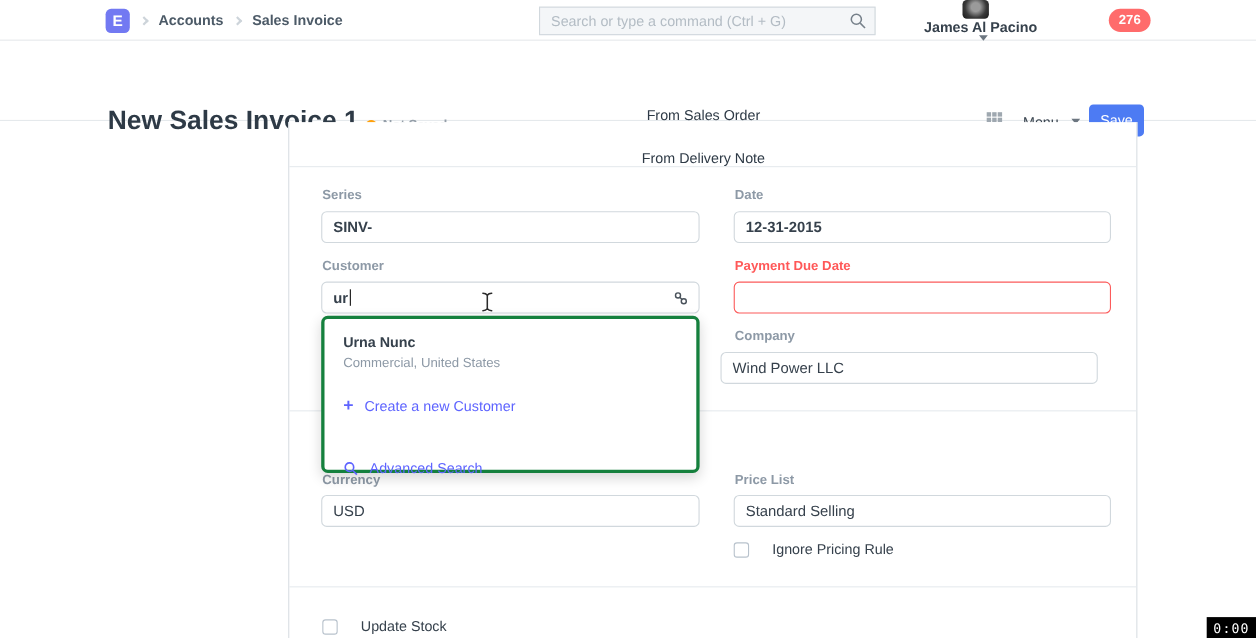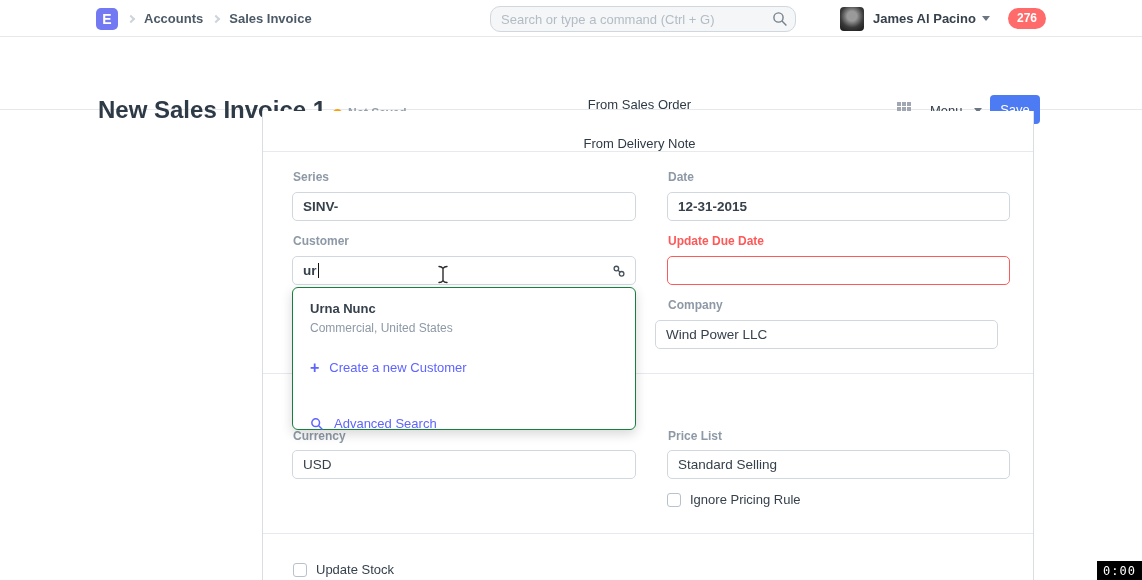--- a/index.html
+++ b/index.html
@@ -12,25 +12,25 @@
     font-family:"Liberation Sans",sans-serif;color:var(--text);}
 
   
   .navbar{position:absolute;top:0;left:0;right:0;height:37px;background:#fff;border-bottom:1px solid #e5e9ec;}
   .nav-left{position:absolute;left:96px;top:0;height:37px;display:flex;align-items:center;gap:10px;}
   .logo{width:22px;height:22px;border-radius:5px;background:var(--brand);color:#fff;font-weight:700;
     font-size:14px;display:flex;align-items:center;justify-content:center;cursor:pointer;}
   .chev{width:6px;height:6px;border-top:2px solid #cdd4da;border-right:2px solid #cdd4da;transform:rotate(45deg);}
   .crumb{font-size:13px;font-weight:700;color:#4c5a67;cursor:pointer;}
   .nav-search{position:absolute;left:490px;top:6px;width:306px;height:26px;}
-  .nav-search input{width:100%;height:100%;border:1px solid var(--border);border-radius:10px;background:#f4f6f8;
+  .nav-search input{width:100%;height:100%;border:1px solid var(--border);border-radius:0;background:#f4f6f8;
     padding:0 30px 0 10px;font-size:13px;color:var(--text);font-family:"Liberation Sans",sans-serif;outline:none;}
   .nav-search input::placeholder{color:#b3bcc4;}
   .search-icon{position:absolute;right:8px;top:5px;width:16px;height:16px;}
-  .nav-right{position:absolute;left:840px;top:0;height:37px;display:flex;align-items:center;cursor:pointer;}
+  .nav-right{position:absolute;left:840px;top:0;height:37px;display:flex;align-items:center;cursor:pointer;flex-direction:column;}
   .avatar{width:24px;height:24px;border-radius:4px;margin-right:9px;
     background:radial-gradient(circle at 50% 38%, #9a9a9a 0 25%, #3a3a3a 60%, #161616 100%);}
   .user-name{font-size:13px;font-weight:700;color:var(--text);}
   .caret{width:0;height:0;border-left:4px solid transparent;border-right:4px solid transparent;
     border-top:5px solid #6c7680;margin-left:6px;}
   .badge{position:absolute;left:1008px;top:8px;height:21px;border-radius:11px;background:var(--badge);
     color:#fff;font-size:12px;font-weight:700;padding:0 9px;line-height:21px;cursor:pointer;}
 
   
   .page-head{position:absolute;top:38px;left:0;right:0;height:72px;background:#fff;border-bottom:1px solid #e5e9ec;}
@@ -55,27 +55,27 @@
   .hr{position:absolute;left:0;right:0;height:1px;background:#e6eaee;}
   .flabel{position:absolute;font-size:12px;font-weight:700;color:var(--muted);}
   .flabel.req{color:var(--danger);}
   .finput{position:absolute;width:344px;height:29px;border:1px solid var(--border);border-radius:5px;
     background:#fff;padding:0 10px;font-size:13.5px;color:var(--text);font-family:"Liberation Sans",sans-serif;outline:none;}
   .finput.bold{font-weight:700;}
   .finput.error{border-color:#fc5b5b;}
   .fake-input{display:flex;align-items:center;}
   .caret-bar{width:1px;height:15px;background:#111;margin-left:1px;}
   .link-glyph{position:absolute;right:9px;top:7px;width:14px;height:14px;}
-  .check-row{position:absolute;display:flex;align-items:center;gap:9px;cursor:pointer;}
+  .check-row{position:absolute;display:flex;align-items:center;gap:21px;cursor:pointer;}
   .checkbox{width:14px;height:14px;border:1px solid #b8c2cc;border-radius:3px;background:#fff;}
   .check-label{font-size:13px;color:var(--text);}
 
   
   .dropdown{position:absolute;left:29px;top:176px;width:344px;height:143px;background:#fff;z-index:6;
-    border:1px solid #15803d;border-radius:6px;box-shadow:0 4px 12px rgba(0,0,0,0.16);}
+    border:3px solid #15803d;border-radius:6px;box-shadow:0 4px 12px rgba(0,0,0,0.16);}
   .dd-item{position:absolute;left:17px;top:13px;right:17px;cursor:pointer;}
   .dd-title{font-size:13px;font-weight:700;color:var(--text);}
   .dd-sub{font-size:12px;color:var(--muted);margin-top:5px;}
   .dd-link{position:absolute;left:17px;display:flex;align-items:center;gap:10px;color:var(--link);
     font-size:13px;cursor:pointer;}
   .dd-create{top:72px;}
   .dd-adv{top:128px;}
   .plus{font-size:16px;font-weight:700;line-height:13px;}
 
   
@@ -156,21 +156,21 @@
     <div class="finput bold fake-input" style="left:29px;top:145px">
       <span>ur</span>
       <span class="caret-bar"></span>
       <svg class="link-glyph" viewBox="0 0 16 16">
         <circle cx="5" cy="5.2" r="2.6" fill="none" stroke="#49525b" stroke-width="1.5"></circle>
         <circle cx="11" cy="11.2" r="2.6" fill="none" stroke="#49525b" stroke-width="1.5"></circle>
         <line x1="6.8" y1="7" x2="9.2" y2="9.4" stroke="#49525b" stroke-width="1.5"></line>
       </svg>
     </div>
 
-    <label class="flabel req" style="left:405px;top:123px">Update Due Date</label>
+    <label class="flabel req" style="left:405px;top:123px">Payment Due Date</label>
     <input class="finput error" style="left: 404px; top: 145px; width: 343px;" value="">
 
     <label class="flabel" style="left:405px;top:187px">Company</label>
     <input class="finput" style="left: 392px; top: 209px; width: 343px;" value="Wind Power LLC">
 
     <div class="hr" style="top:262px"></div>
 
     <label class="flabel" style="left:30px;top:318px">Currency</label>
     <input class="finput" style="left: 29px; top: 339px;" value="USD">
 

